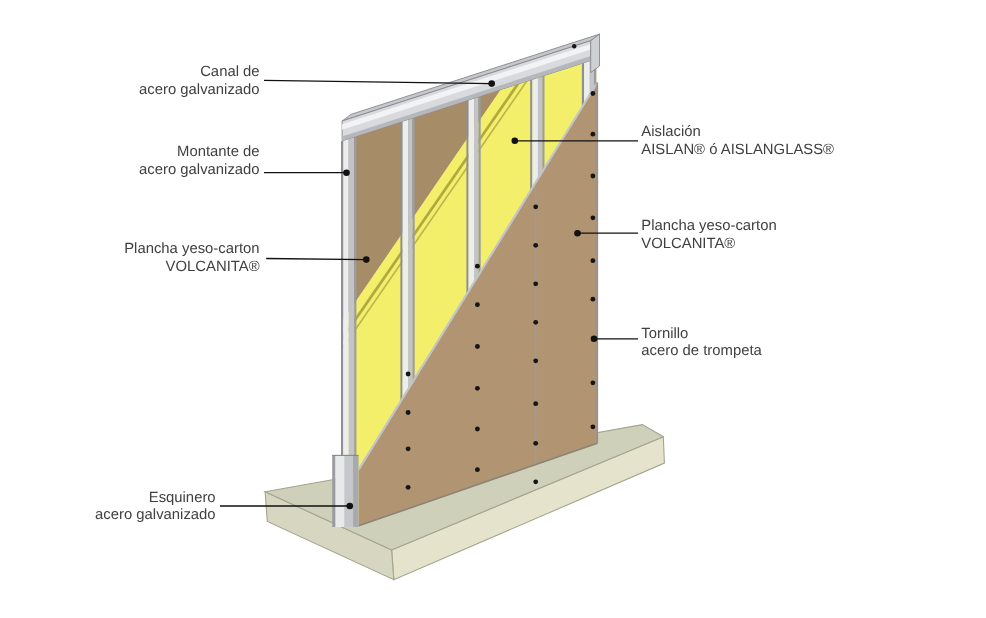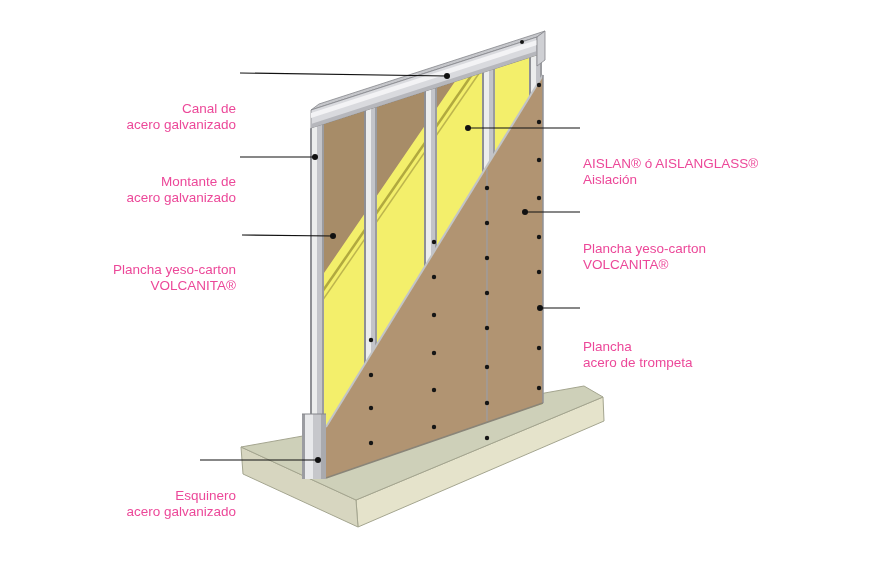--- a/index.html
+++ b/index.html
@@ -1,19 +1,19 @@
 <!DOCTYPE html>
 <html><head>
 <meta charset="utf-8">
 <style>
   html,body{margin:0;padding:0;background:#ffffff;}
   .stage{position:relative;width:896px;height:562px;background:#ffffff;overflow:hidden;
          font-family:"Liberation Sans", sans-serif;}
   .stage svg{position:absolute;left:0;top:0;}
-  .label{position:absolute;font-size:13.5px;line-height:16px;color:#ec4899;white-space:nowrap;margin-top:44px;}
+  .label{position:absolute;font-size:13.5px;line-height:16px;color:#404040;white-space:nowrap;}
   .label.right-al{text-align:right;}
   .label span{display:block;}
 </style>
 </head>
 <body>
 
 <div class="stage">
 
 <svg width="896" height="562" viewBox="0 0 896 562">
 
@@ -173,33 +173,33 @@
 <div class="label right-al" style="right:660px;top:130px">
   <span>Montante de</span>
   <span>acero galvanizado</span>
 </div>
 
 <div class="label right-al" style="right:660px;top:218px">
   <span>Plancha yeso-carton</span>
   <span>VOLCANITA®</span>
 </div>
 
-<div class="label right-al" style="right:660px;top:444px">
+<div class="label right-al" style="right:700px;top:444px">
   <span>Esquinero</span>
   <span>acero galvanizado</span>
 </div>
 
 <div class="label" style="left:583px;top:112px">
+  <span>Aislación</span>
   <span>AISLAN® ó AISLANGLASS®</span>
-  <span>Aislación</span>
 </div>
 
 <div class="label" style="left:583px;top:197px">
   <span>Plancha yeso-carton</span>
   <span>VOLCANITA®</span>
 </div>
 
 <div class="label" style="left:583px;top:295px">
-  <span>Plancha</span>
+  <span>Tornillo</span>
   <span>acero de trompeta</span>
 </div>
 
 </div>
 
 </body></html>

